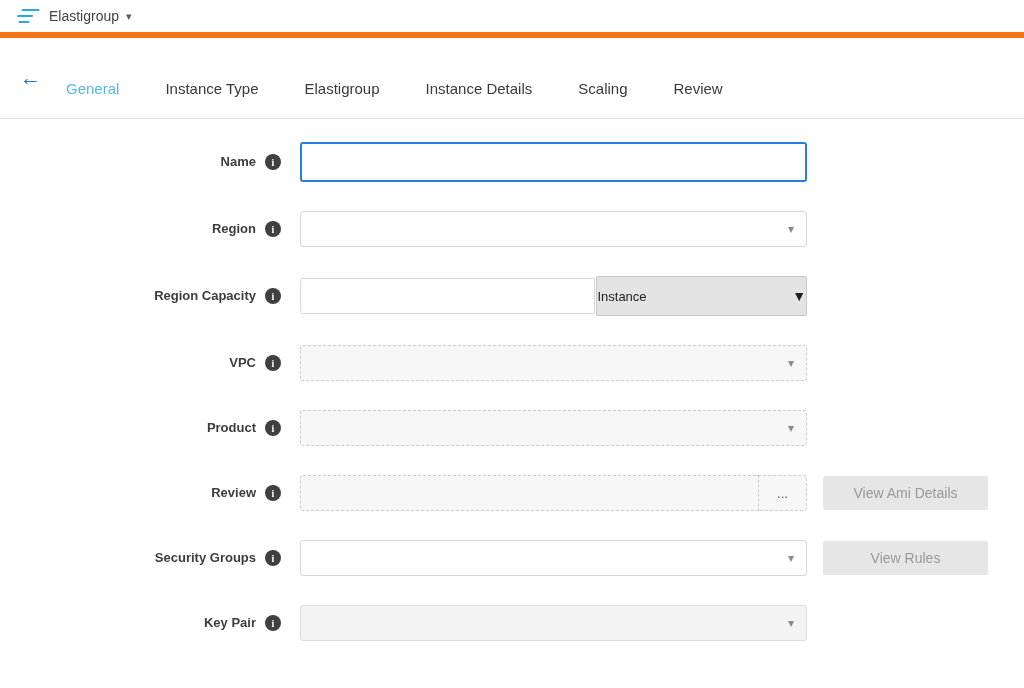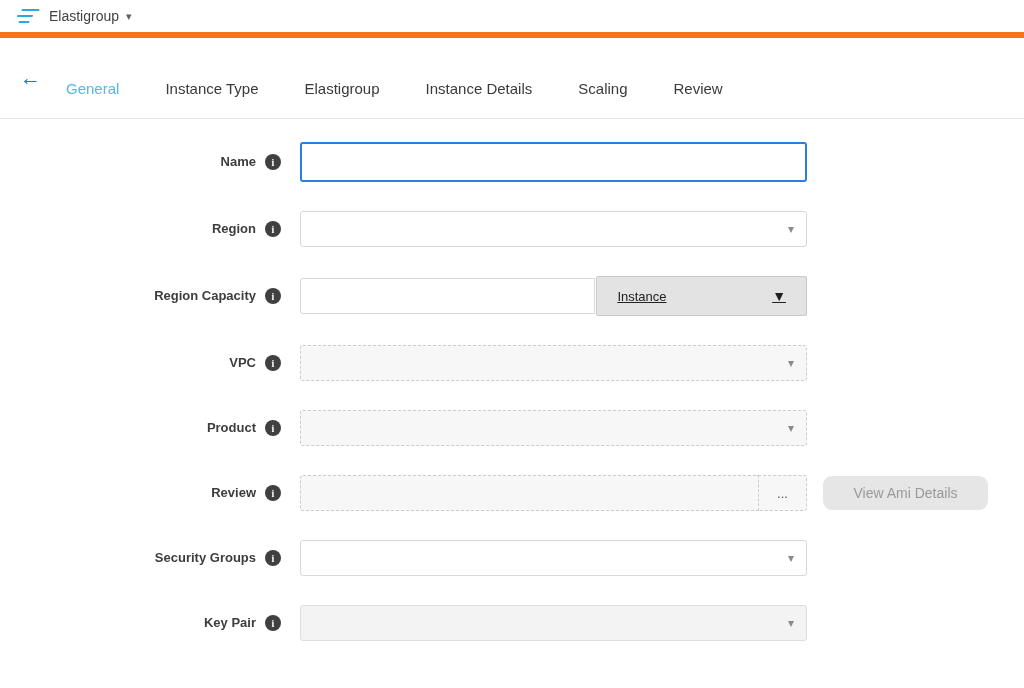--- a/index.html
+++ b/index.html
@@ -46,31 +46,31 @@
     background:#ffffff; display:flex; align-items:center; justify-content:space-between;
     padding:0 12px; cursor:pointer; font-size:13px; }
   .select .caret { color:#8a8a8a; font-size:12px; }
   .select.disabled { background:#f7f7f7; border:1px dashed #cccccc; cursor:default; }
   .select.filled { background:#f3f3f3; border:1px solid #dddddd; }
 
   .cap-input { width:296px; height:36px; border:1px solid #d8d8d8; border-radius:3px 0 0 3px;
     padding:0 10px; font-size:13px; font-family:"Liberation Sans", sans-serif; outline:none; }
   .unit-select { width:211px; height:40px; margin-left:1px; background:#e3e3e3;
     border:1px solid #c9c9c9; border-radius:2px; display:flex; align-items:center;
-    justify-content:space-between; padding:0 20px; font-size:13px; color:#222222; cursor:pointer;text-decoration:underline; }
+    justify-content:space-between; padding:0 0; font-size:13px; color:#222222; cursor:pointer; }
   .unit-select .caret { color:#1f1f1f; font-size:14px; }
 
   .image-group { display:flex; width:100%; }
   .image-input { flex:1; height:36px; border:1px dashed #cccccc; border-right:none;
     border-radius:3px 0 0 3px; background:#f7f7f7; }
   .browse-btn { width:49px; height:36px; border:1px dashed #cccccc; border-radius:0 3px 3px 0;
     background:#f7f7f7; display:flex; align-items:center; justify-content:center;
     font-size:13px; color:#555555; cursor:pointer; }
 
-  .gray-btn { width:165px; height:34px; background:#e6e6e6; border:none; border-radius:9px;
+  .gray-btn { width:165px; height:34px; background:#e6e6e6; border:none; border-radius:2px;
     color:#999999; font-size:14px; font-family:"Liberation Sans", sans-serif; cursor:pointer; }
 </style>
 </head>
 <body>
 
 <header class="appbar">
   <span class="logo">
       <i></i>
       <i></i>
       <i></i>
@@ -176,20 +176,23 @@
     <div class="label-col">
       <span class="field-label">Security Groups</span>
       <span class="info">i</span>
     </div>
     <div class="control-col">
       <div class="select">
         <span></span>
         <span class="caret">▾</span>
       </div>
     </div>
+    <div class="side-col">
+      <button class="gray-btn">View Rules</button>
+    </div>
   </div>
 
   <div class="row">
     <div class="label-col">
       <span class="field-label">Key Pair</span>
       <span class="info">i</span>
     </div>
     <div class="control-col">
       <div class="select filled">
         <span></span>

